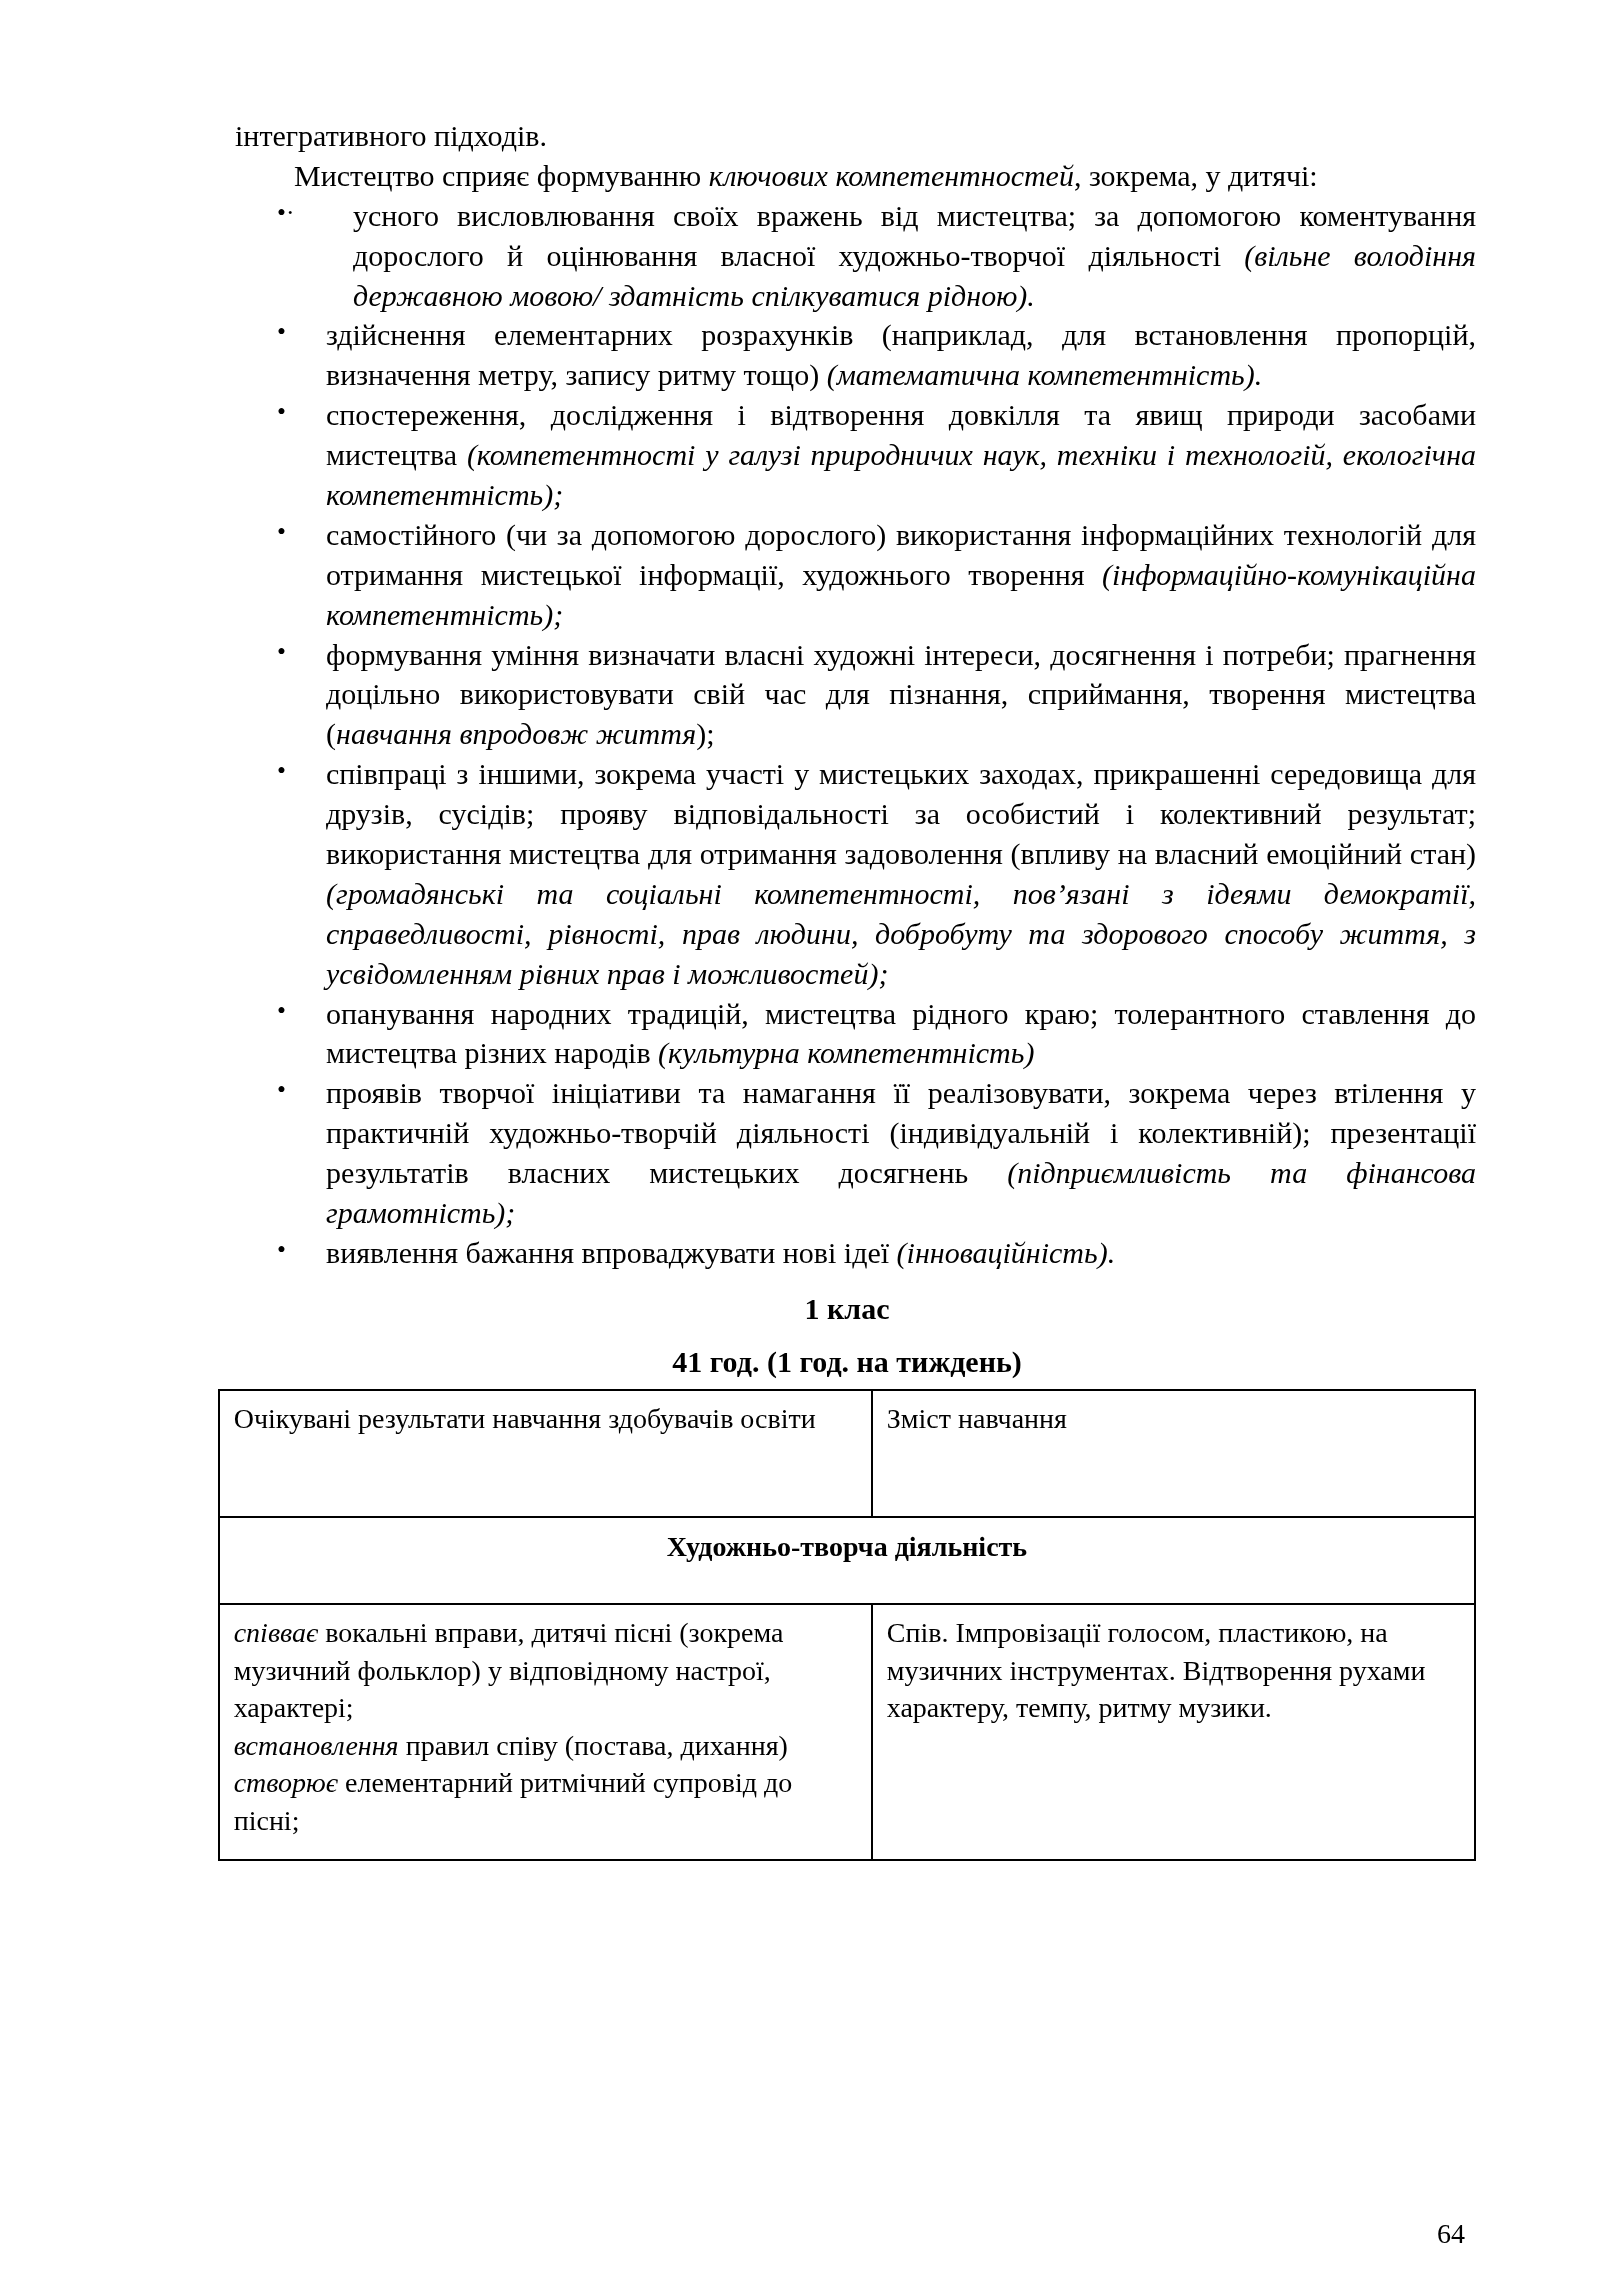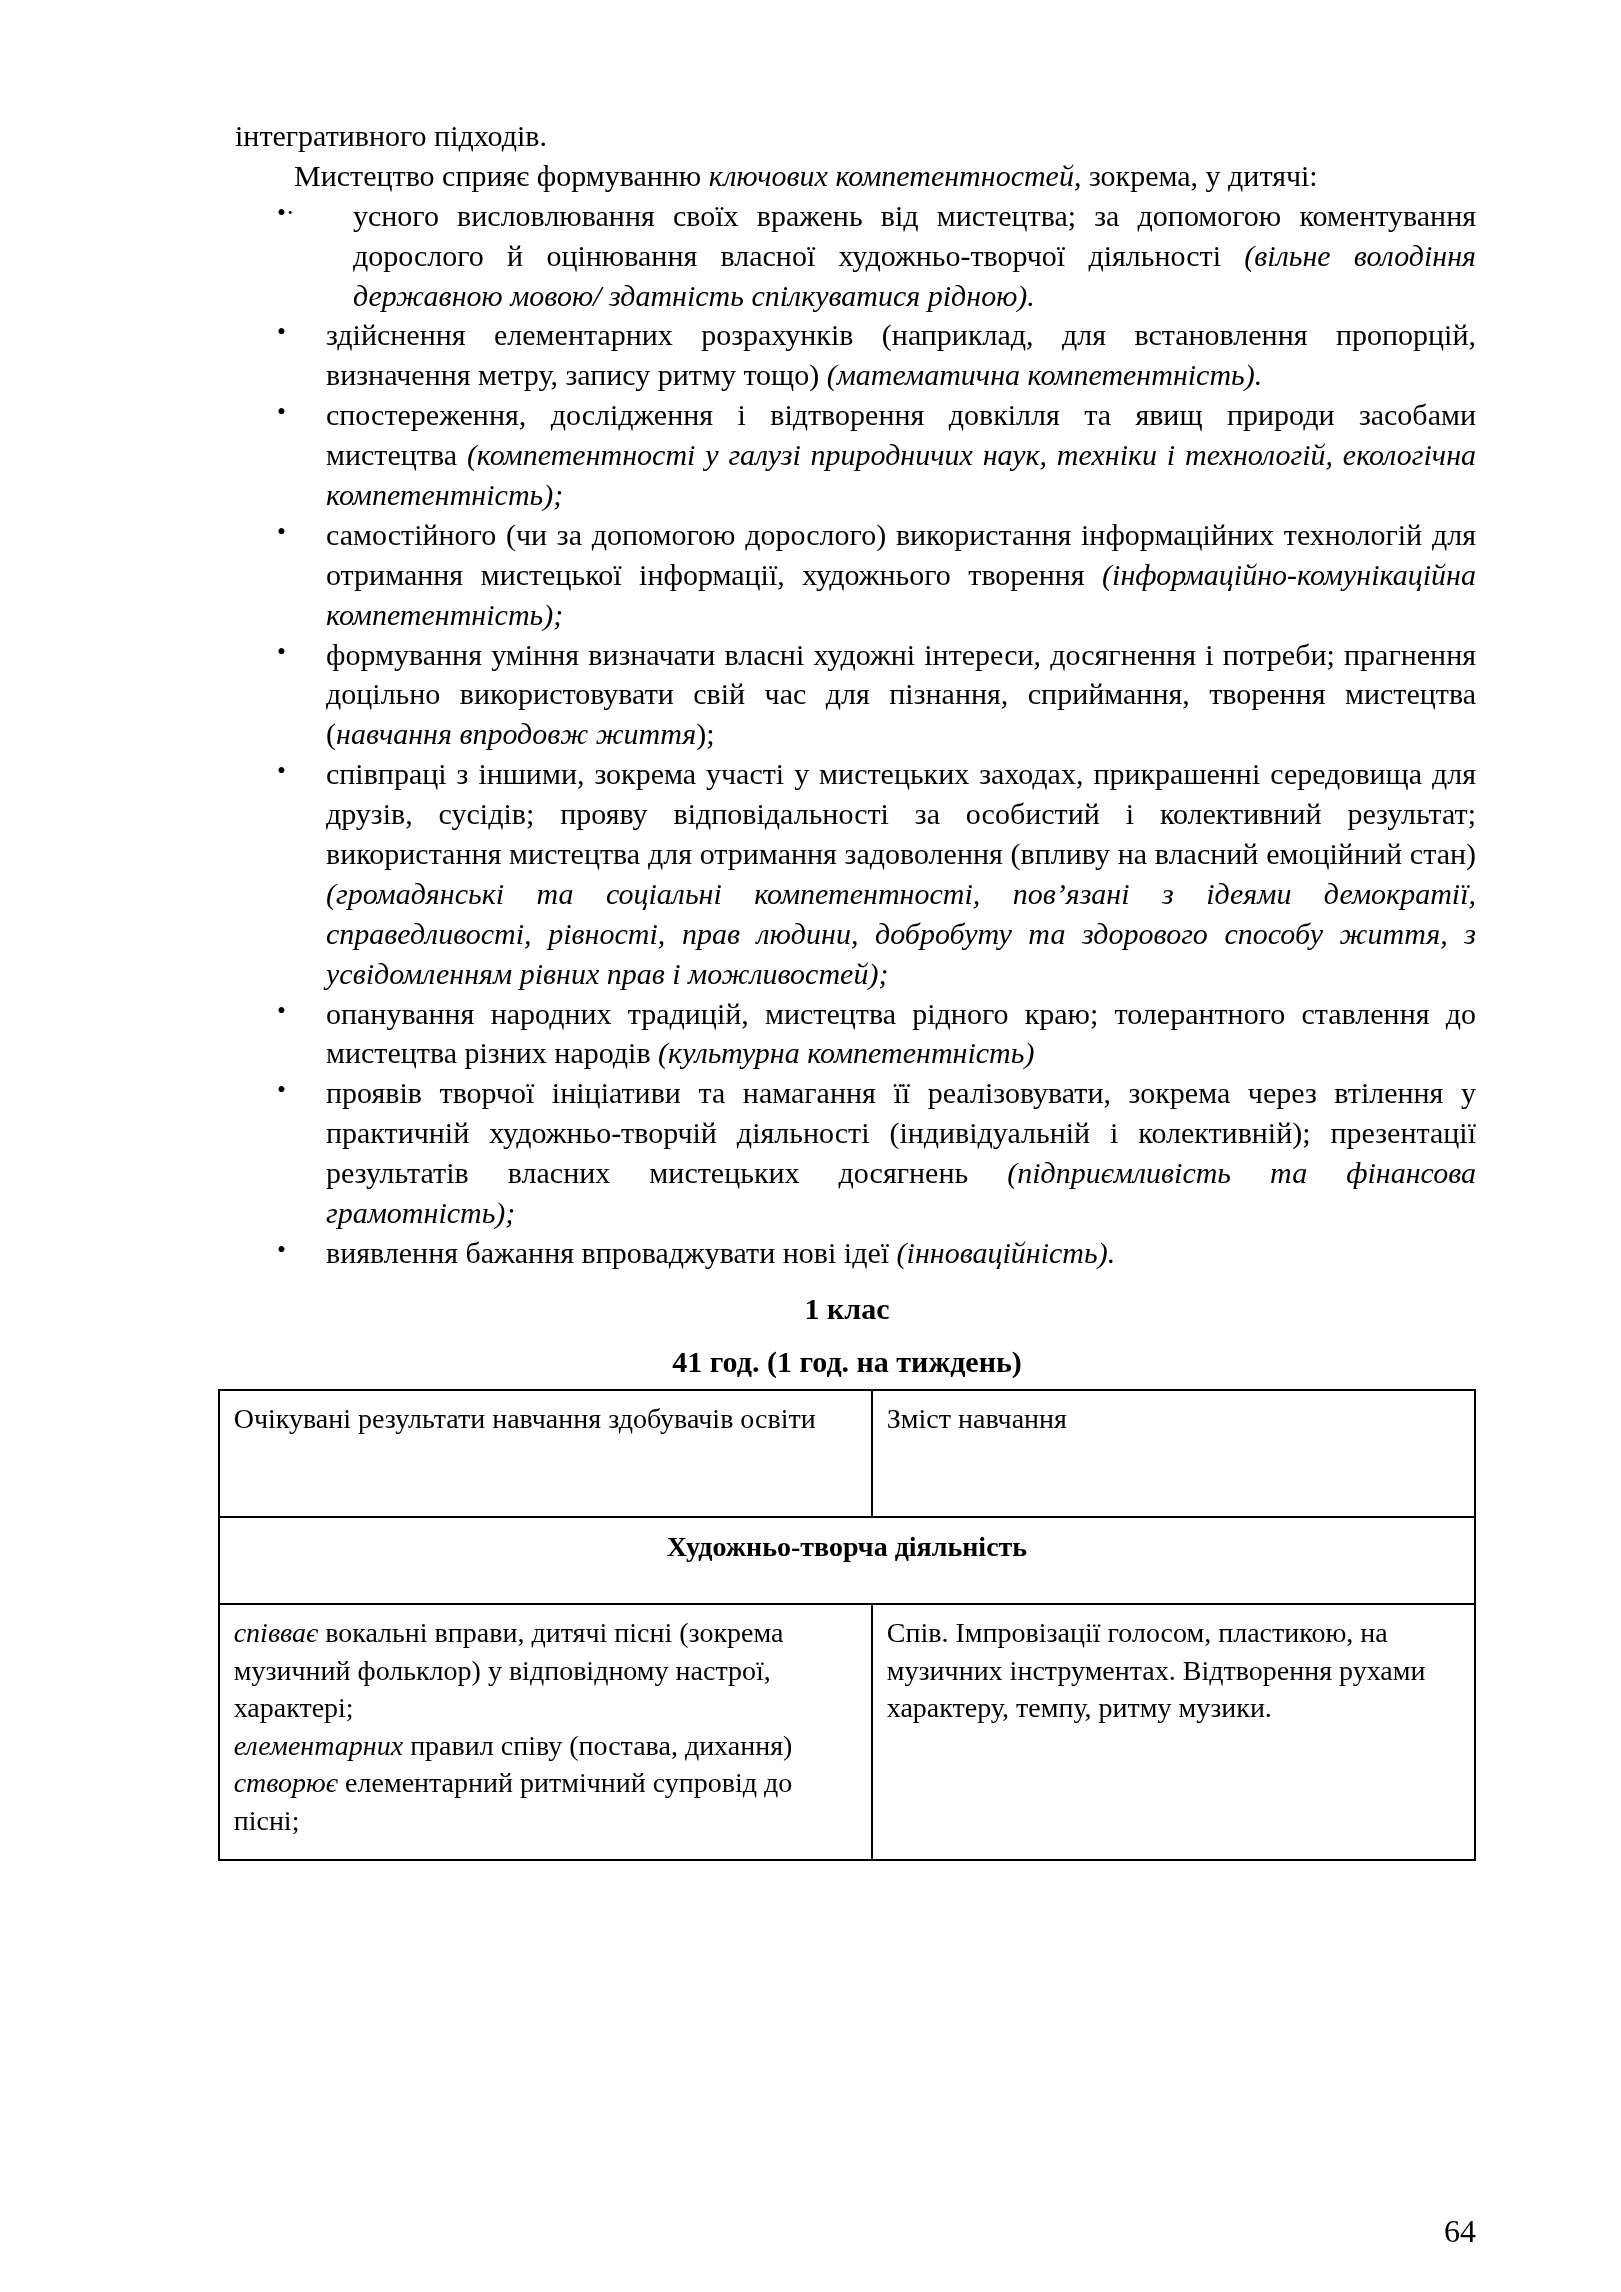--- a/index.html
+++ b/index.html
@@ -91,23 +91,23 @@
     font-weight: bold;
     height: 61px;
     padding-top: 11.8px;
     margin-top: 24px;
   }
   .body-cell {
     height: 231px;
   }
   .page-number {
     position: absolute;
-    right: 145px;
+    right: 156px;
     bottom: 43px;
-    font-size: 32px;
+    font-size: 28px;
   }
 </style>
 </head>
 <body>
 
 <div class="page">
 
   <p class="first-line">інтегративного підходів.</p>
 
   <p class="indent">
@@ -164,21 +164,21 @@
         <th class="hdr-cell">Зміст навчання</th>
       </tr>
     </thead>
     <tbody>
       <tr class="section-row">
         <td colspan="2">Художньо-творча діяльність</td>
       </tr>
       <tr>
         <td class="body-cell">
           <i>співває</i><span> вокальні вправи, дитячі пісні (зокрема музичний фольклор) у відповідному настрої, характері;</span><br>
-          <i>елементарних</i><span> правил співу (постава, дихання)</span><br>
+          <i>встановлення</i><span> правил співу (постава, дихання)</span><br>
           <i>створює</i><span> елементарний ритмічний супровід до пісні;</span>
         </td>
         <td class="body-cell">Спів. Імпровізації голосом, пластикою, на музичних інструментах. Відтворення рухами характеру, темпу, ритму музики.</td>
       </tr>
     </tbody>
   </table>
 
   <div class="page-number">64</div>
 </div>
 

